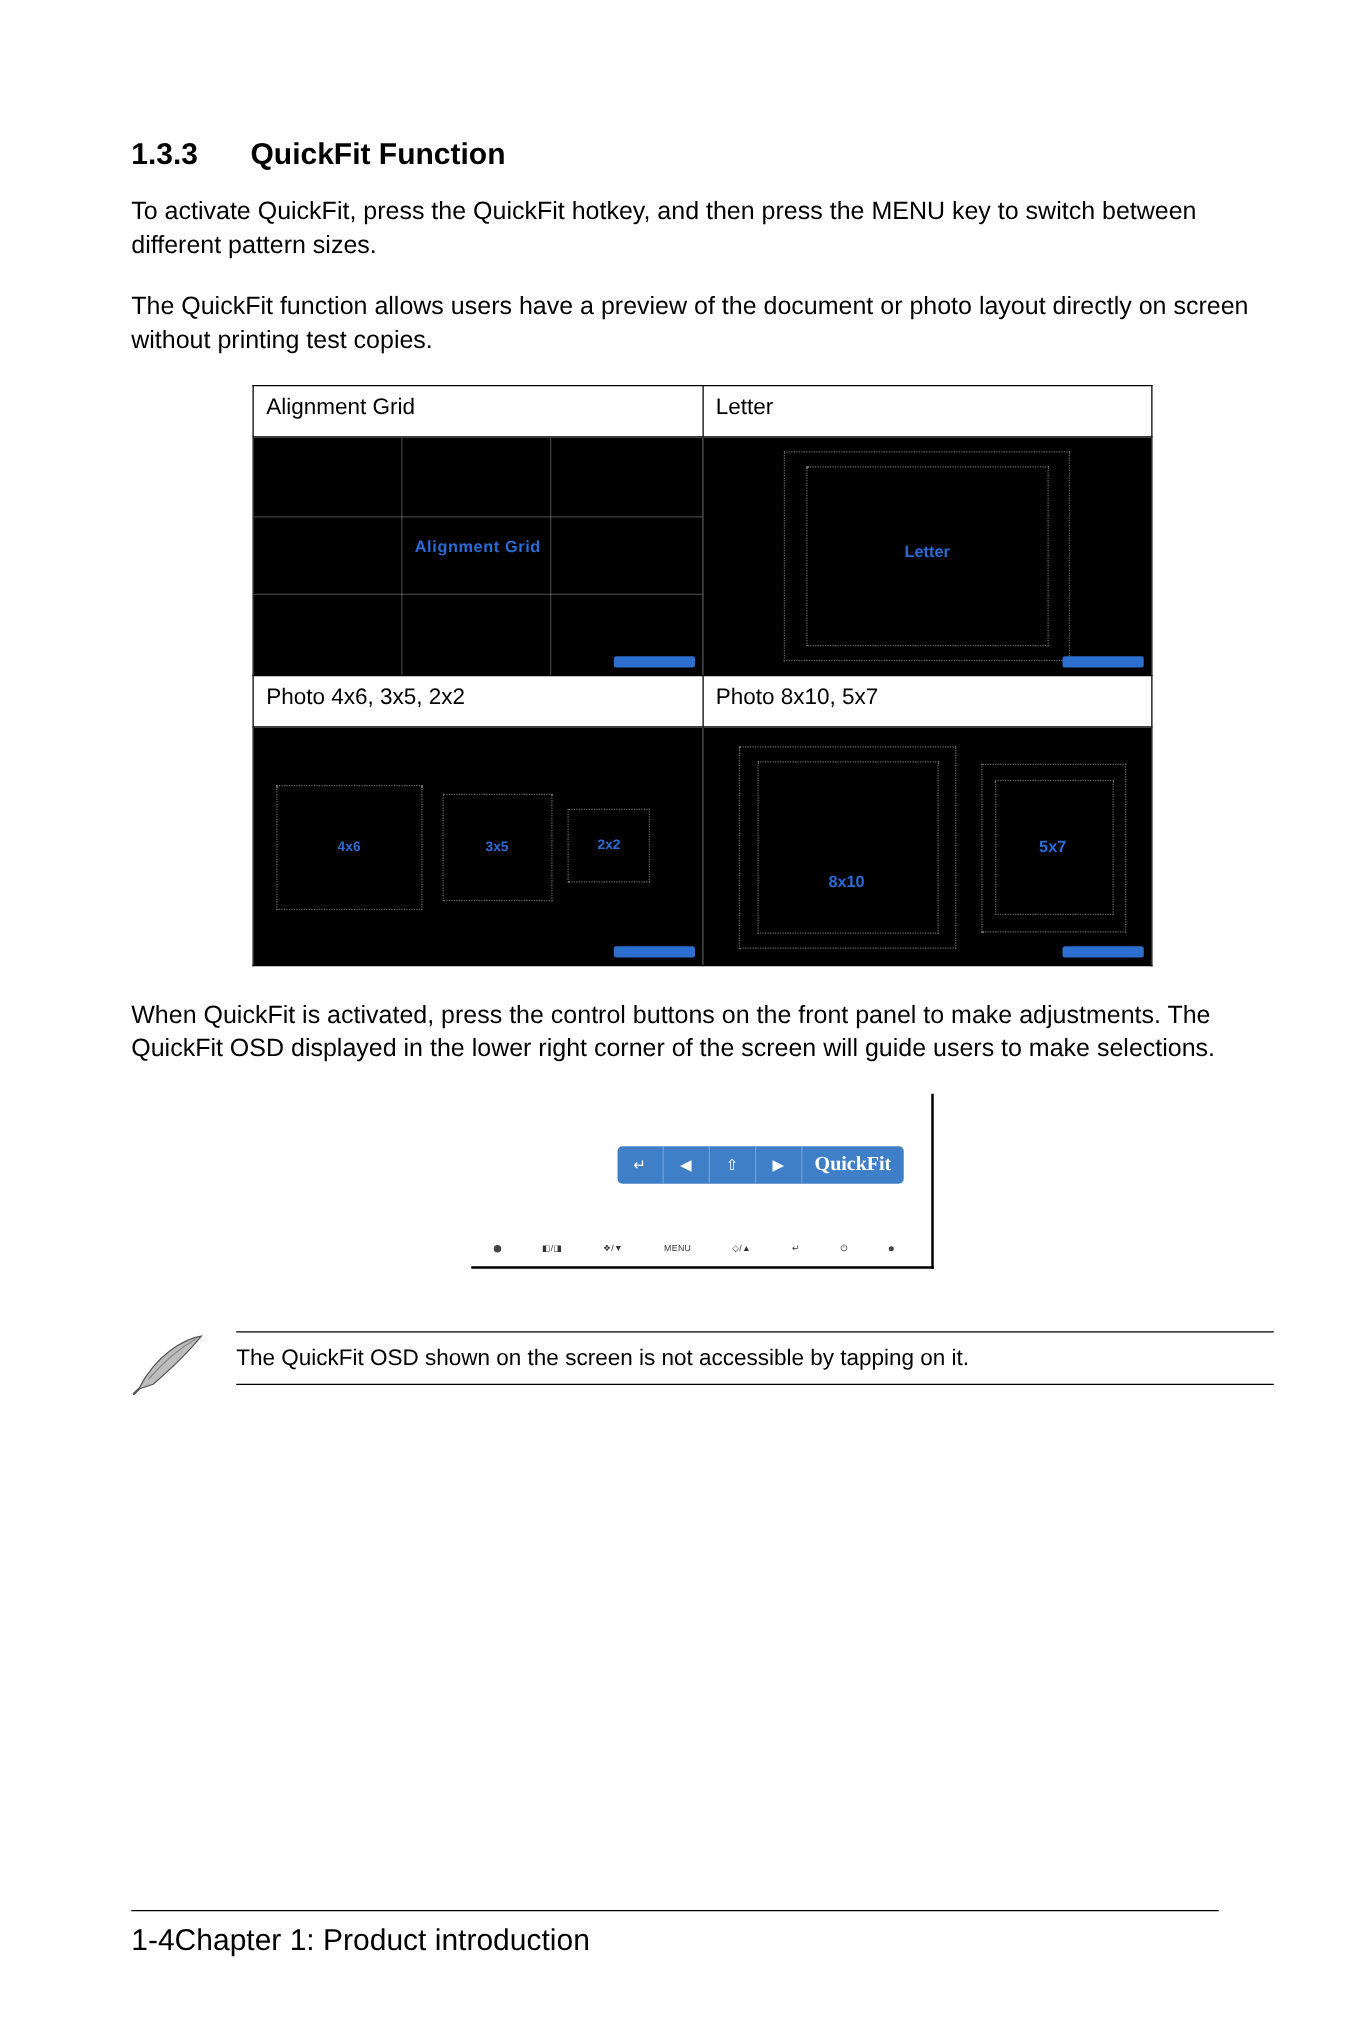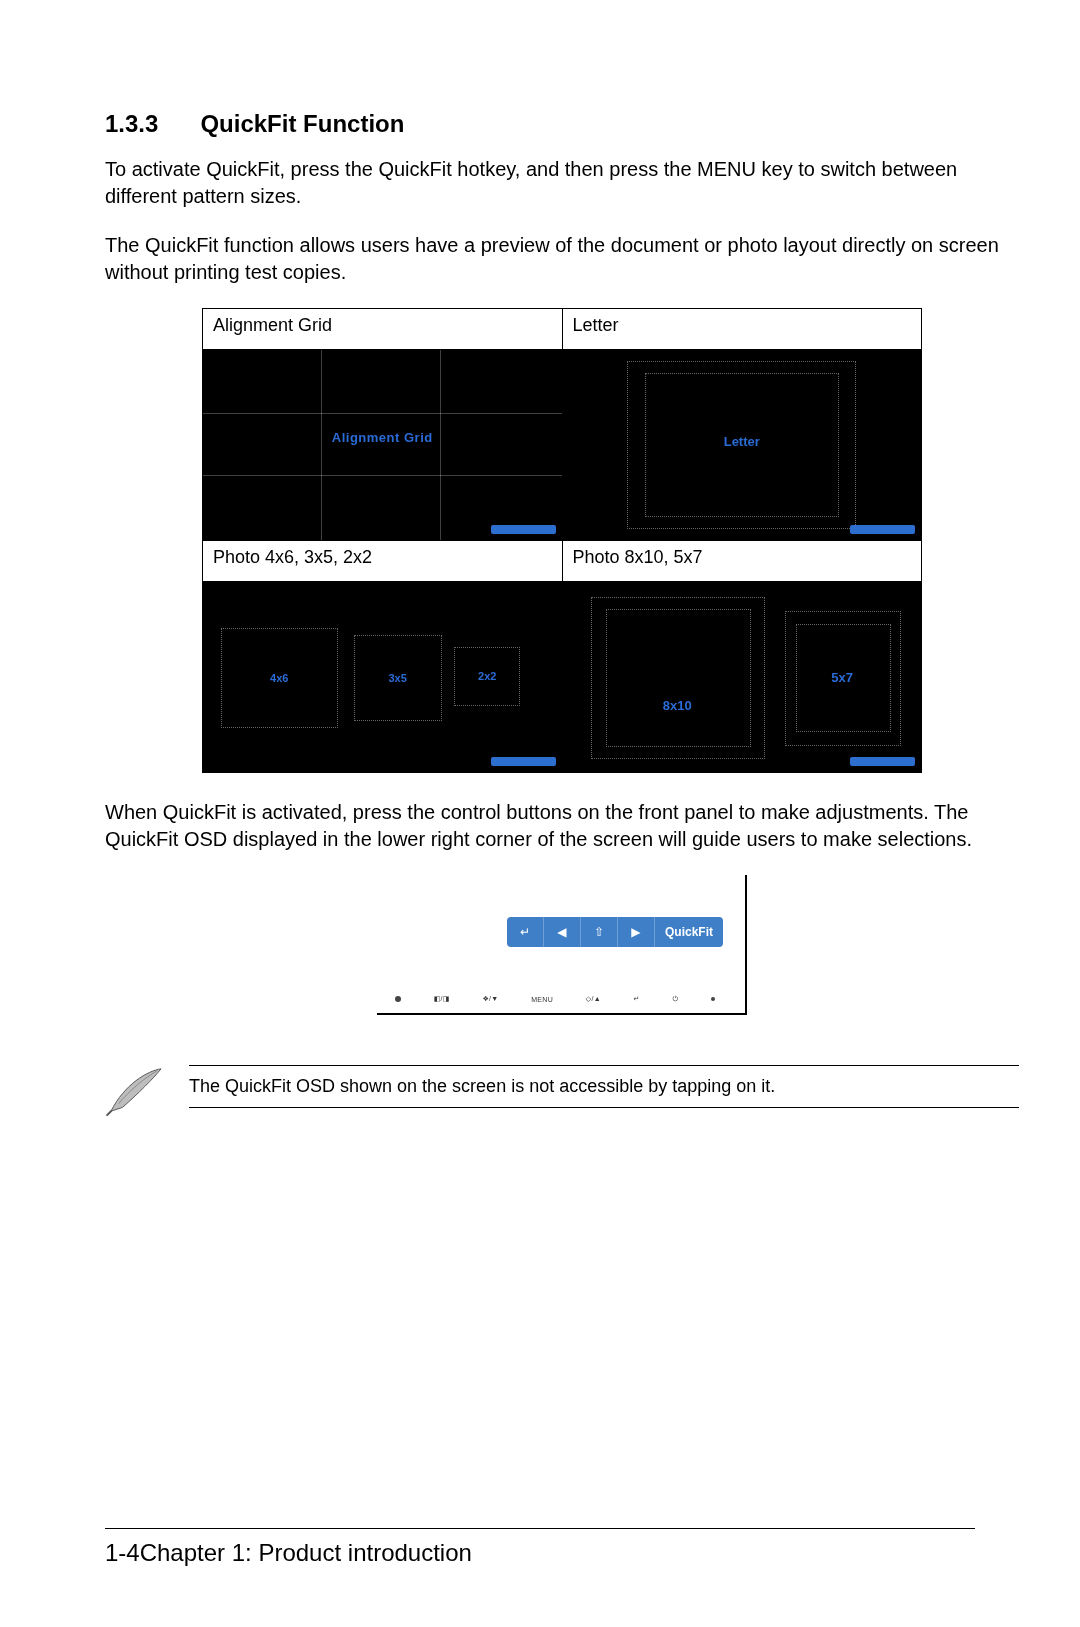--- a/index.html
+++ b/index.html
@@ -158,21 +158,22 @@
     align-items: center;
     justify-content: center;
     border-right: 1px solid rgba(255,255,255,0.25);
   }
   .osd-btn:last-of-type { border-right: none; }
   .osd-quickfit {
     padding: 0 10px;
     display: flex;
     align-items: center;
     font-weight: bold;
-    font-size: 12px;
+    font-size: 16px;
+    font-family: Liberation Serif, serif;
   }
   .panel-btn-row {
     position: absolute;
     bottom: 10px;
     left: 18px;
     right: 30px;
     display: flex;
     justify-content: space-between;
     font-size: 7px;
     color: #333;

